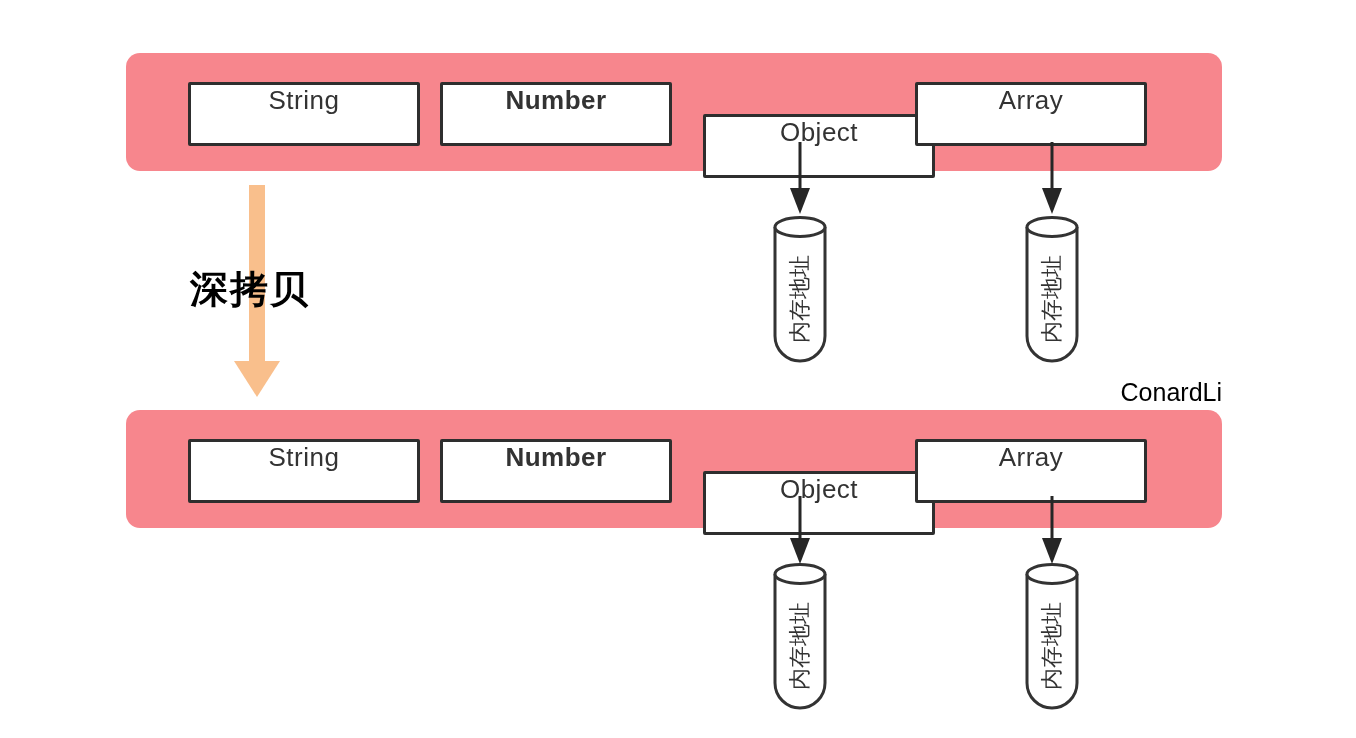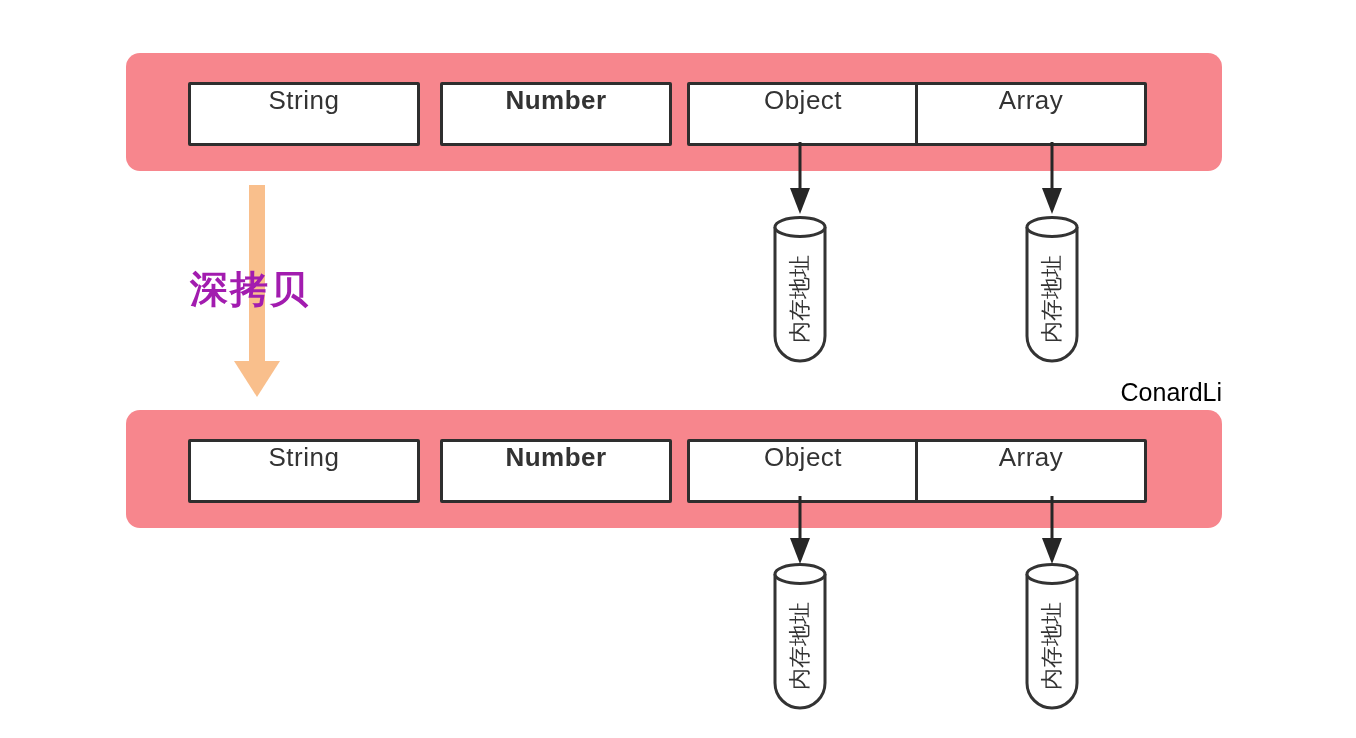--- a/index.html
+++ b/index.html
@@ -28,21 +28,21 @@
     display:flex;align-items:flex-start;justify-content:center;
     box-sizing:content-box;
   }
   .type-box .label{
     font-size:26px;
     color:var(--text-dark,#333333);
     letter-spacing:0.5px;
   }
   .pos-0{left:62px;}
   .pos-1{left:314px;font-weight:bold;}
-  .pos-2{left:561px;}
+  .pos-2{left:577px;margin-top:32px;}
   .pos-3{left:789px;}
 
   .pointer-arrow{position:absolute;width:22px;}
   .pointer-arrow .shaft{
     position:absolute;top:0;left:50%;transform:translateX(-50%);
     width:3px;background:var(--line-dark,#262626);
   }
   .pointer-arrow .head{
     position:absolute;left:50%;transform:translateX(-50%);
     width:0;height:0;
@@ -82,21 +82,21 @@
   .deep-copy-arrow .head{
     position:absolute;left:50%;transform:translateX(-50%);
     top:176px;width:0;height:0;
     border-left:23px solid transparent;
     border-right:23px solid transparent;
     border-top:36px solid var(--arrow-orange,#F9BF8C);
   }
   .deep-copy-label{
     position:absolute;left:190px;top:264px;
     font-size:38px;font-weight:bold;
-    color:#a21caf;
+    color:#000000;
     letter-spacing:2px;
   }
   .author-watermark{
     position:absolute;left:1100px;top:378px;width:122px;
     text-align:right;
     font-size:25px;
     color:#000000;
   }
   .site-watermark{
     position:absolute;right:18px;top:694px;

